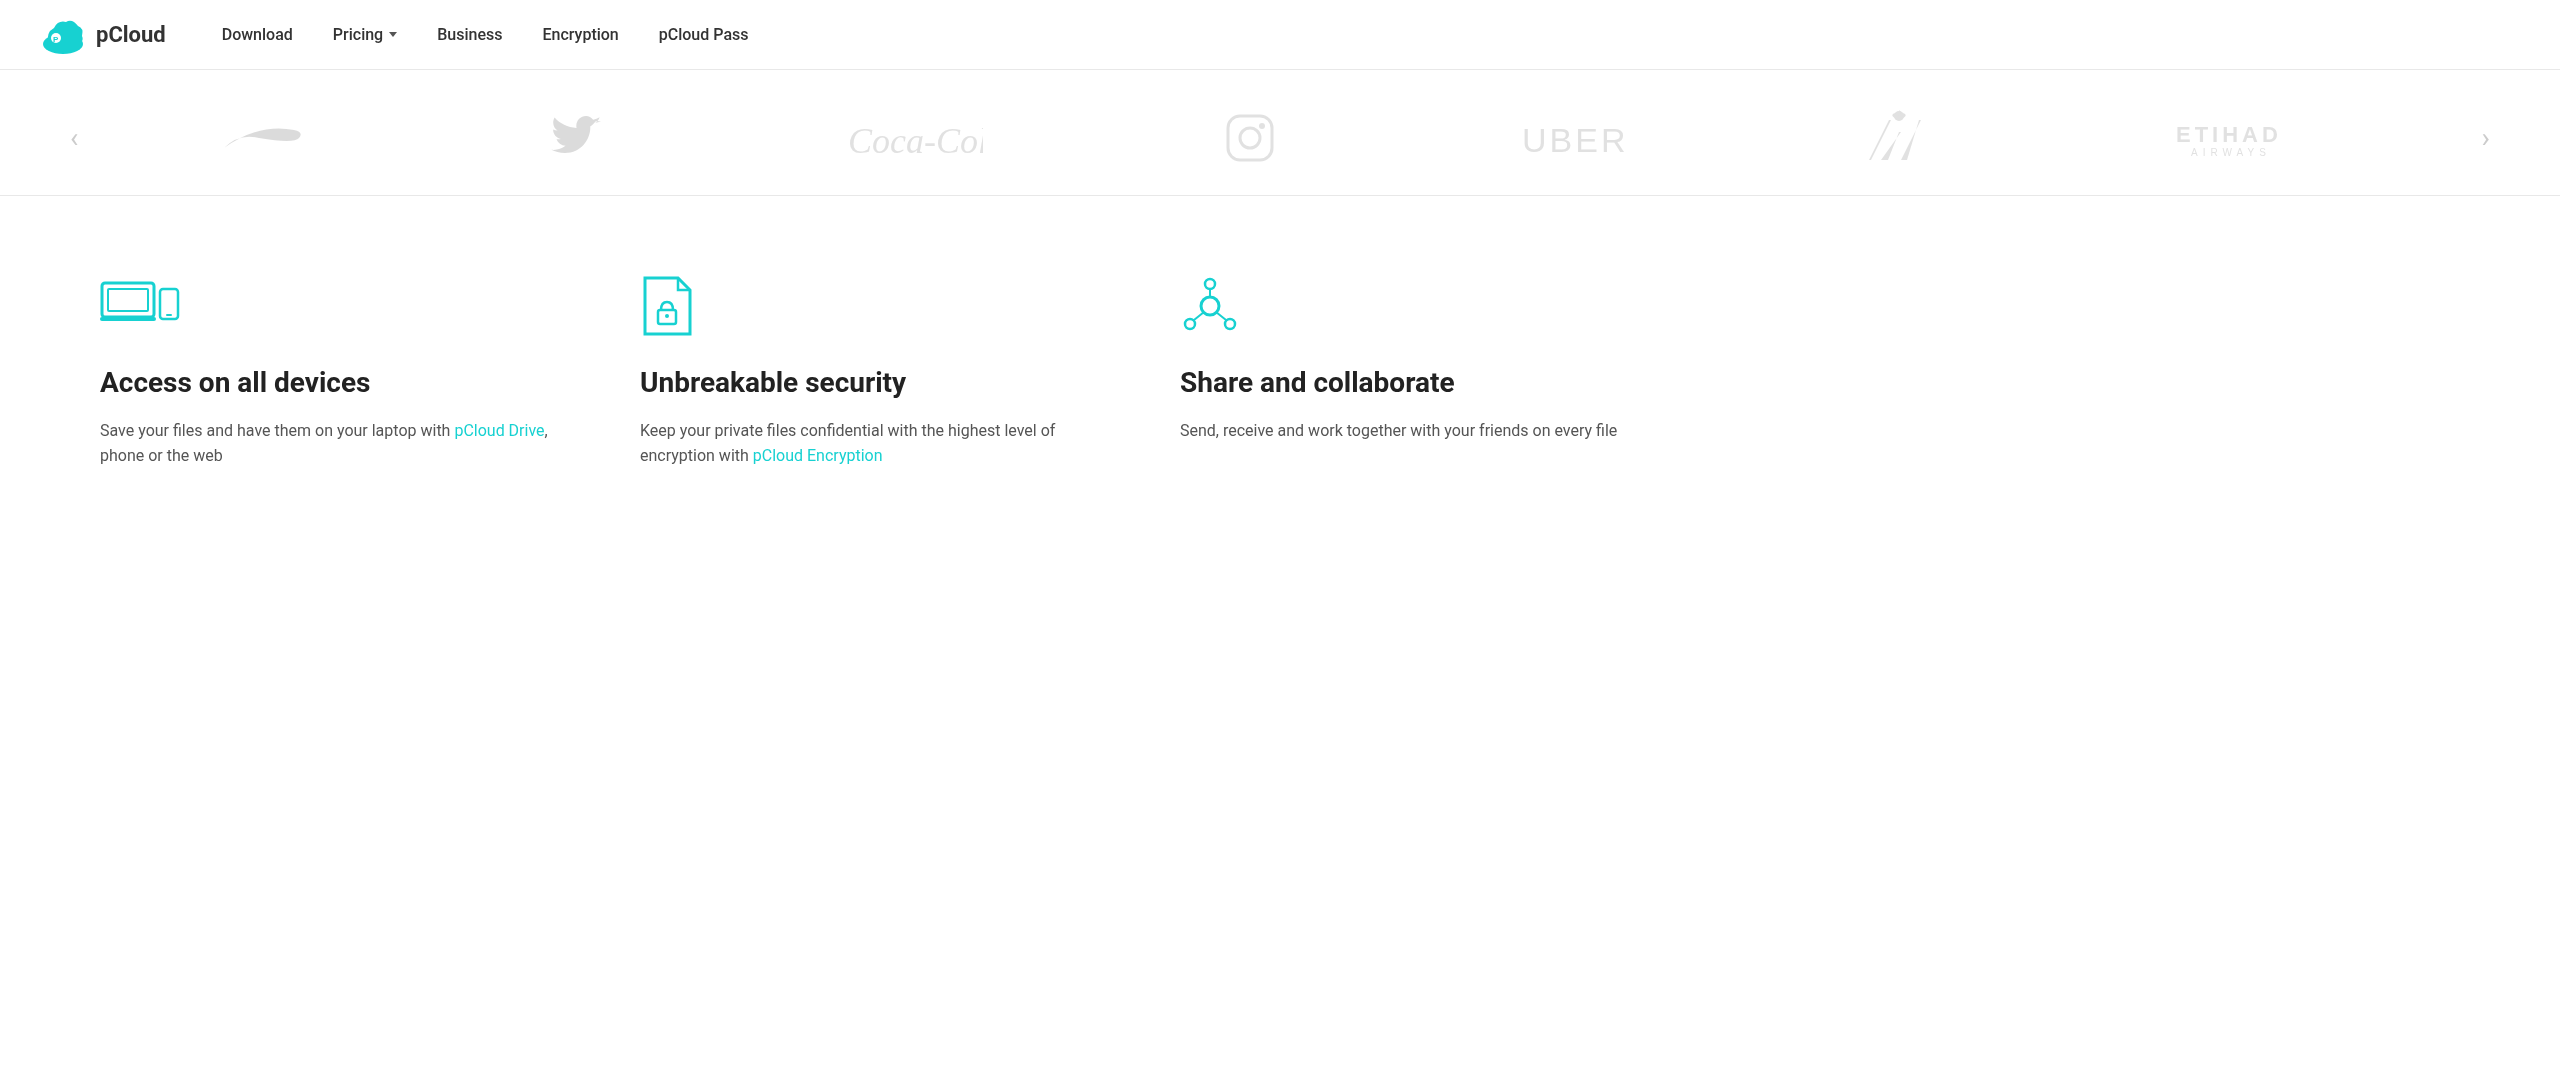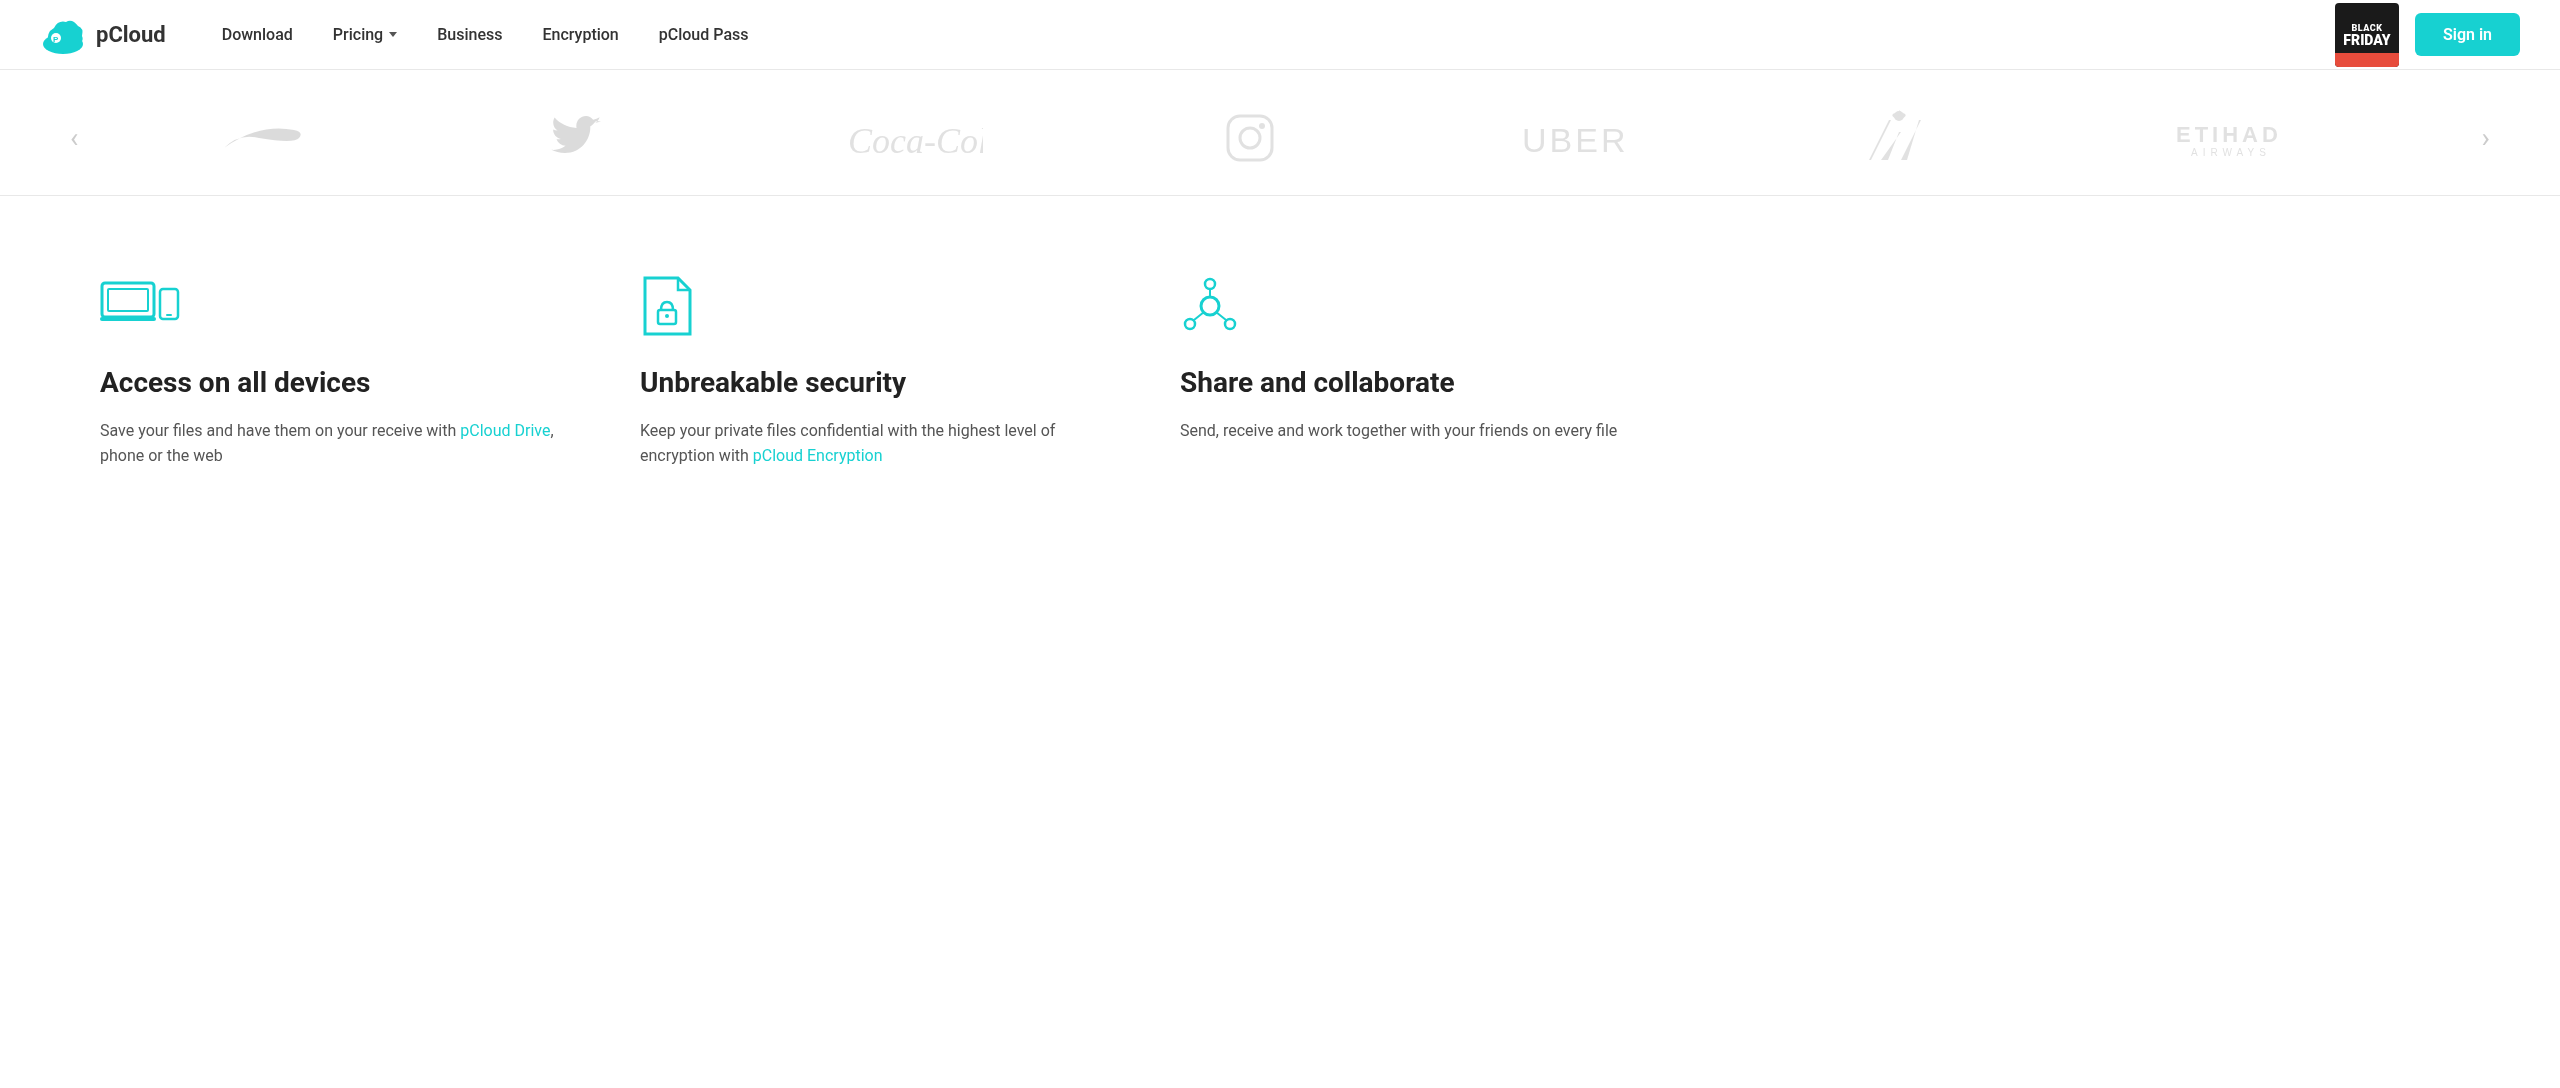--- a/index.html
+++ b/index.html
@@ -230,30 +230,20 @@
       <span>Business</span>
     </a>
     <a class="nav-link" href="#">
       <span>Encryption</span>
     </a>
     <a class="nav-link" href="#">
       <span>pCloud Pass</span>
     </a>
   </div>
 
-  <div class="nav-right">
-    <div class="black-friday-badge">
-      <span class="bf-black">BLACK</span>
-      <span class="bf-friday">FRIDAY</span>
-      <div class="bf-ribbon">
-        <span class="bf-sale">Sale</span>
-      </div>
-    </div>
-    <a class="sign-in-btn" href="#">Sign in</a>
-  </div>
 </nav>
 
 <div class="logos-section">
   <div class="logos-carousel">
     <span class="carousel-arrow">‹</span>
 
     <div class="logos-track">
 
       <div class="brand-logo">
         <svg width="90" height="40" viewBox="0 0 90 40" fill="#aaa" xmlns="http://www.w3.org/2000/svg">
@@ -323,21 +313,21 @@
         <rect x="2" y="4" width="52" height="34" rx="3" stroke="#17d1d1" stroke-width="3" fill="none"></rect>
         <rect x="8" y="10" width="40" height="22" rx="1" fill="none" stroke="#17d1d1" stroke-width="2"></rect>
         <rect x="0" y="38" width="56" height="4" rx="2" fill="#17d1d1"></rect>
 
         <rect x="60" y="10" width="18" height="30" rx="3" stroke="#17d1d1" stroke-width="2.5" fill="none"></rect>
         <line x1="67" y1="36" x2="71" y2="36" stroke="#17d1d1" stroke-width="2" stroke-linecap="round"></line>
       </svg>
     </div>
     <h2 class="feature-title">Access on all devices</h2>
     <p class="feature-desc">
-      <span>Save your files and have them on your receive with </span><a class="feature-link" href="#">pCloud Drive</a><span>, phone or the web</span>
+      <span>Save your files and have them on your laptop with </span><a class="feature-link" href="#">pCloud Drive</a><span>, phone or the web</span>
     </p>
   </div>
 
   <div class="feature-col">
     <div class="feature-icon">
       <svg width="55" height="60" viewBox="0 0 55 60" fill="none" xmlns="http://www.w3.org/2000/svg">
 
         <path d="M5 2 L38 2 L50 14 L50 58 L5 58 Z" stroke="#17d1d1" stroke-width="3" fill="none"></path>
         <path d="M38 2 L38 14 L50 14" stroke="#17d1d1" stroke-width="2.5" fill="none"></path>
 

